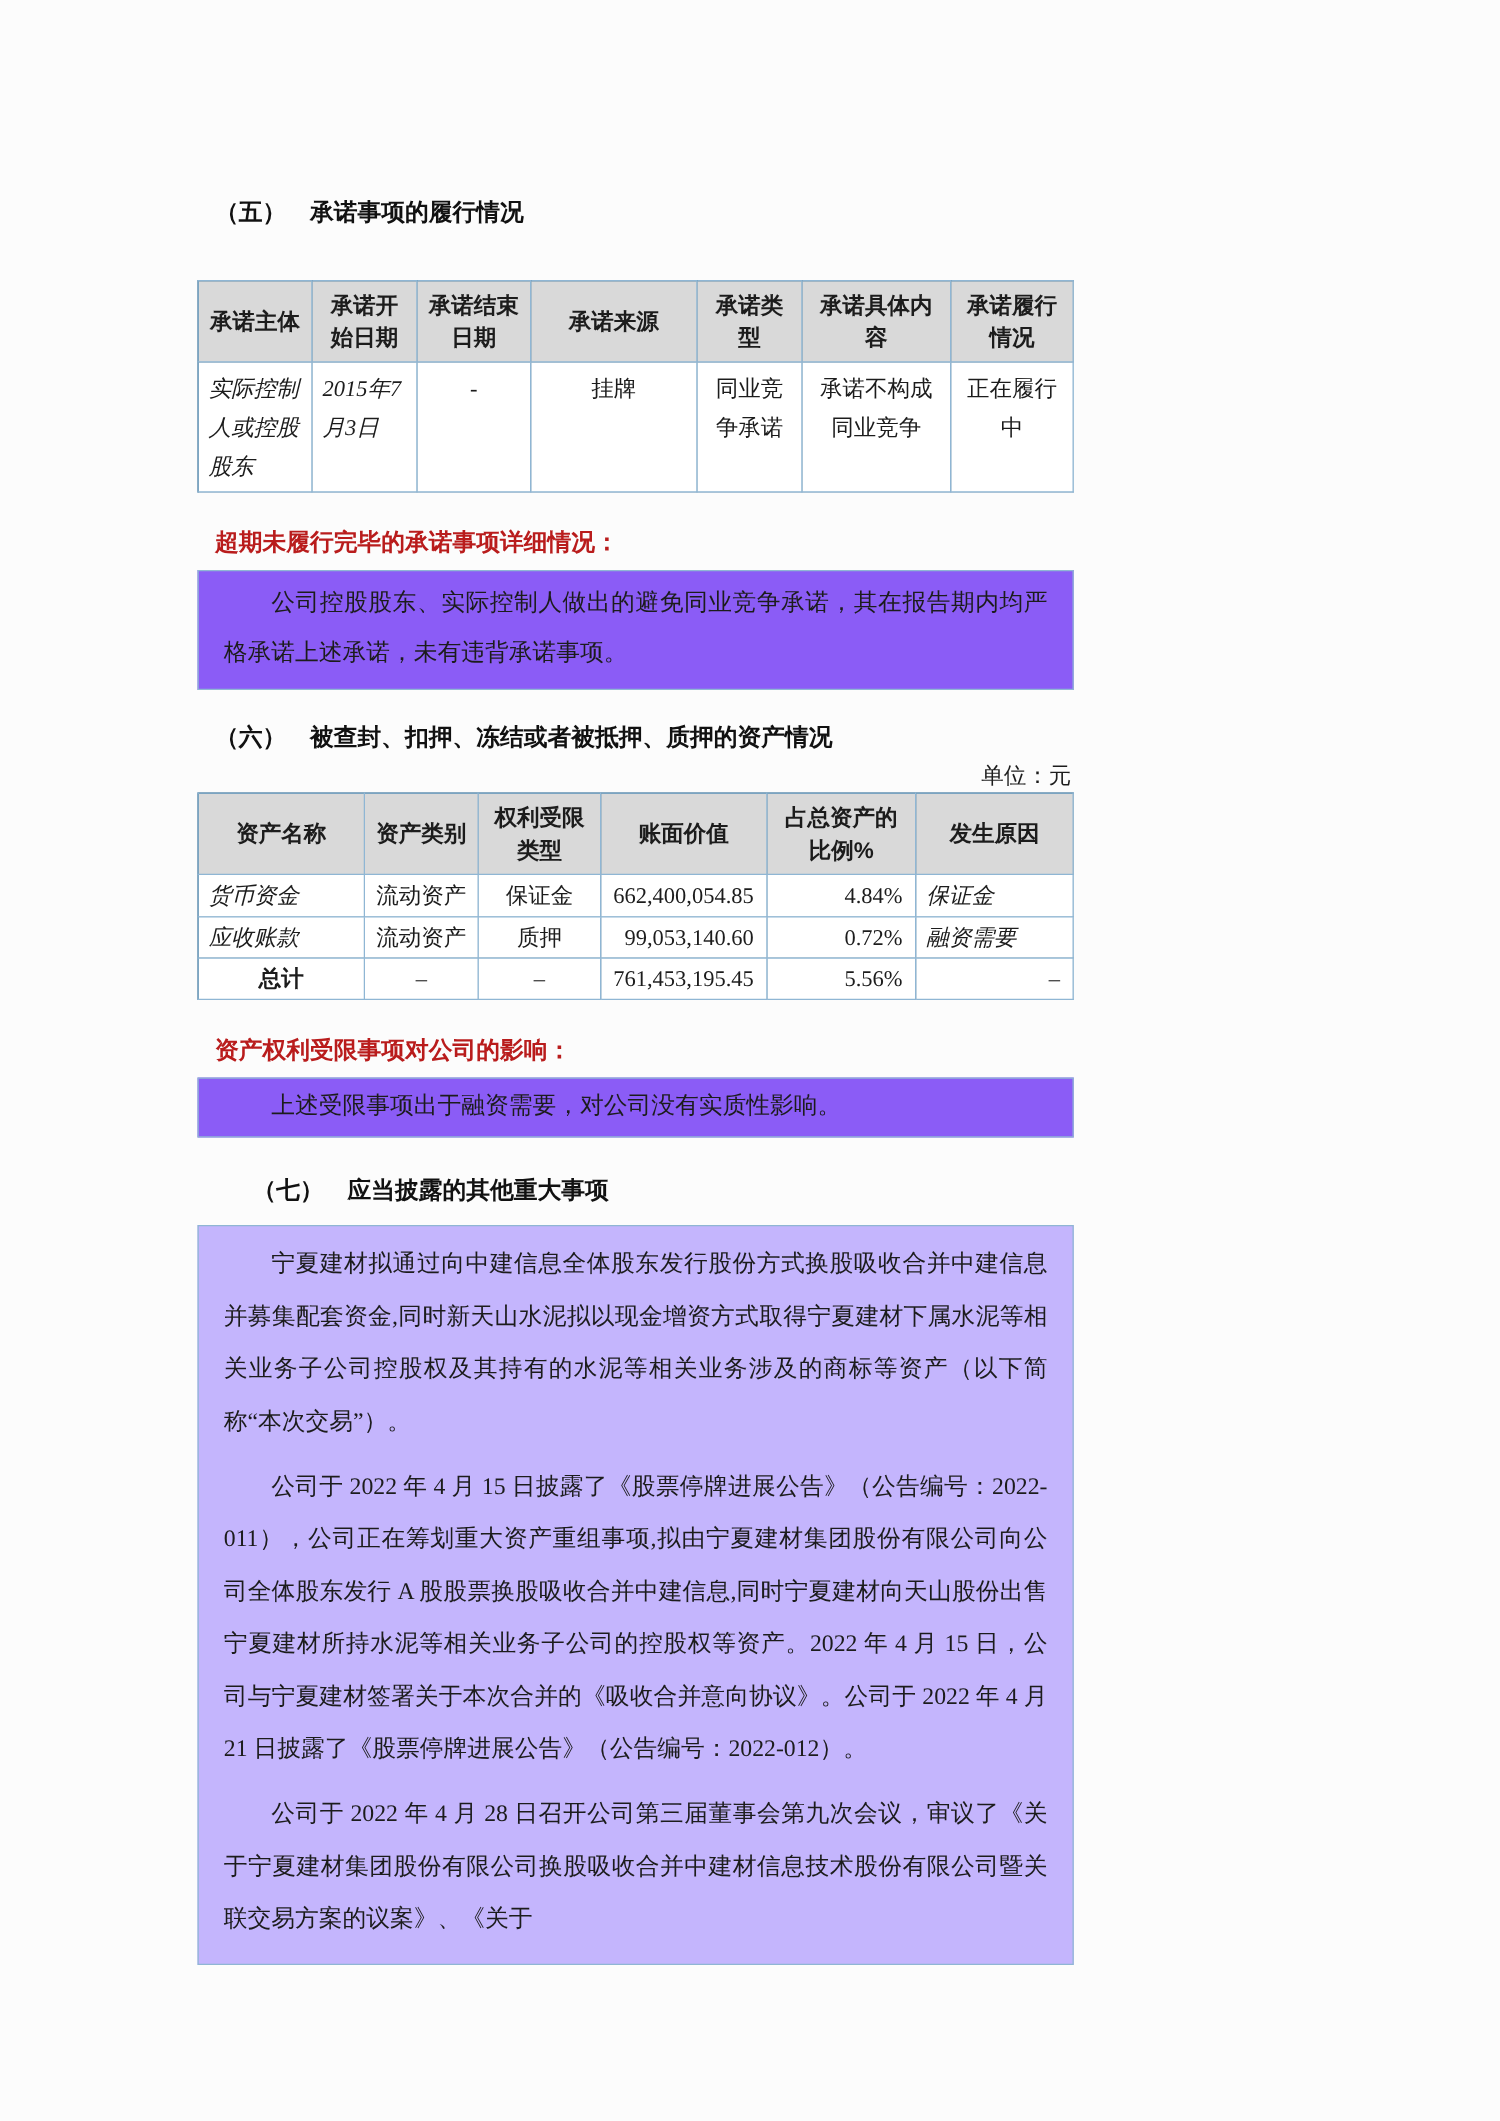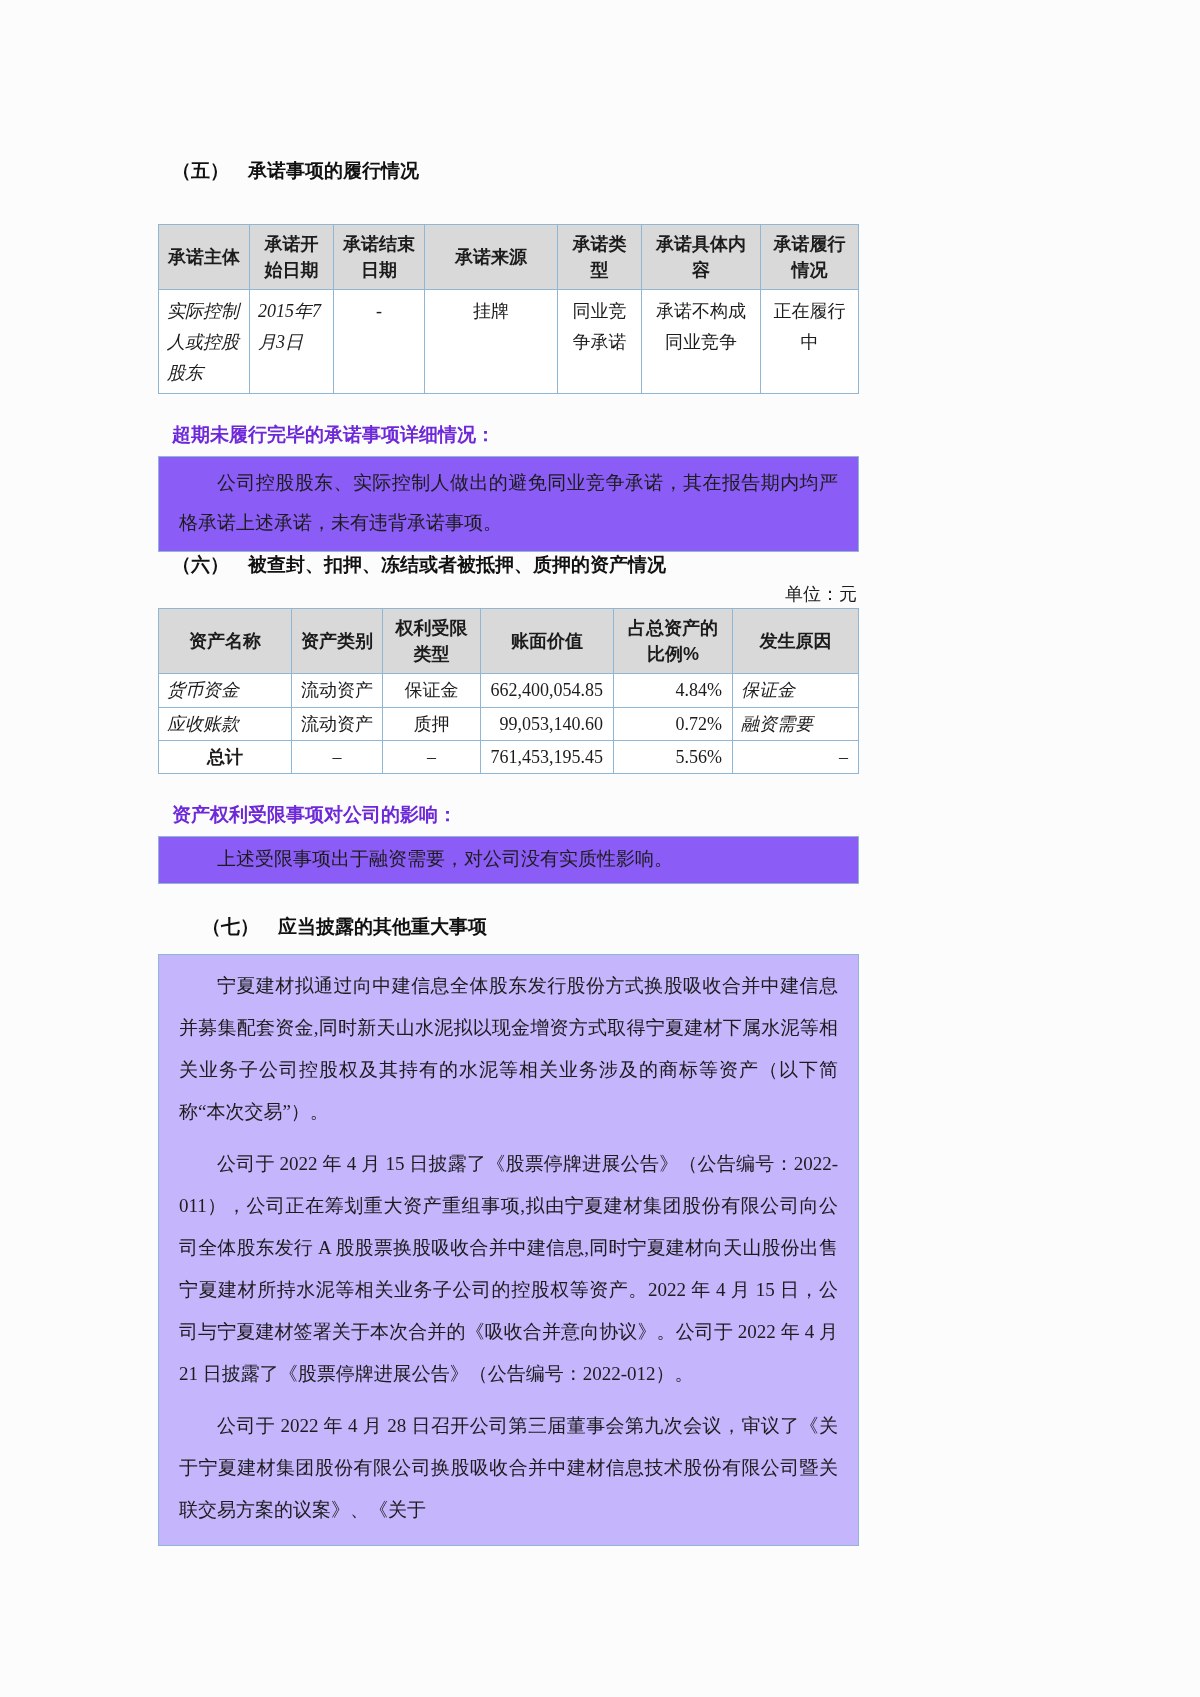--- a/index.html
+++ b/index.html
@@ -10,23 +10,23 @@
   }
   .page{box-sizing:border-box;width:1104px;height:1697px;padding:158px 245px 0 158px;}
   .sec-heading{
     font-family:"Liberation Sans","DejaVu Sans",sans-serif;
     font-weight:700;font-size:19px;line-height:26px;
     margin:0 0 0 14px;color:#111;
   }
   .sub-heading{
     font-family:"Liberation Sans","DejaVu Sans",sans-serif;
     font-weight:700;font-size:19px;line-height:26px;
-    margin:28px 0 0 14px;color:#6d28d9;
+    margin:28px 0 0 14px;color:#b91c1c;
   }
-  .mt-h6{}
+  .mt-h6{margin-top:26px;}
   .mt-h7{margin-top:30px;margin-left:44px;}
   table.tbl{
     width:100%;border-collapse:collapse;table-layout:fixed;
     margin-top:8px;background:#0c4a6e;
   }
   table.tbl1{margin-top:40px;}
   table.tbl2{margin-top:2px;}
   .tbl th,.tbl td{border:1px solid #8fb6d4;box-sizing:border-box;}
   .tbl th{
     background:#d9d9d9;

